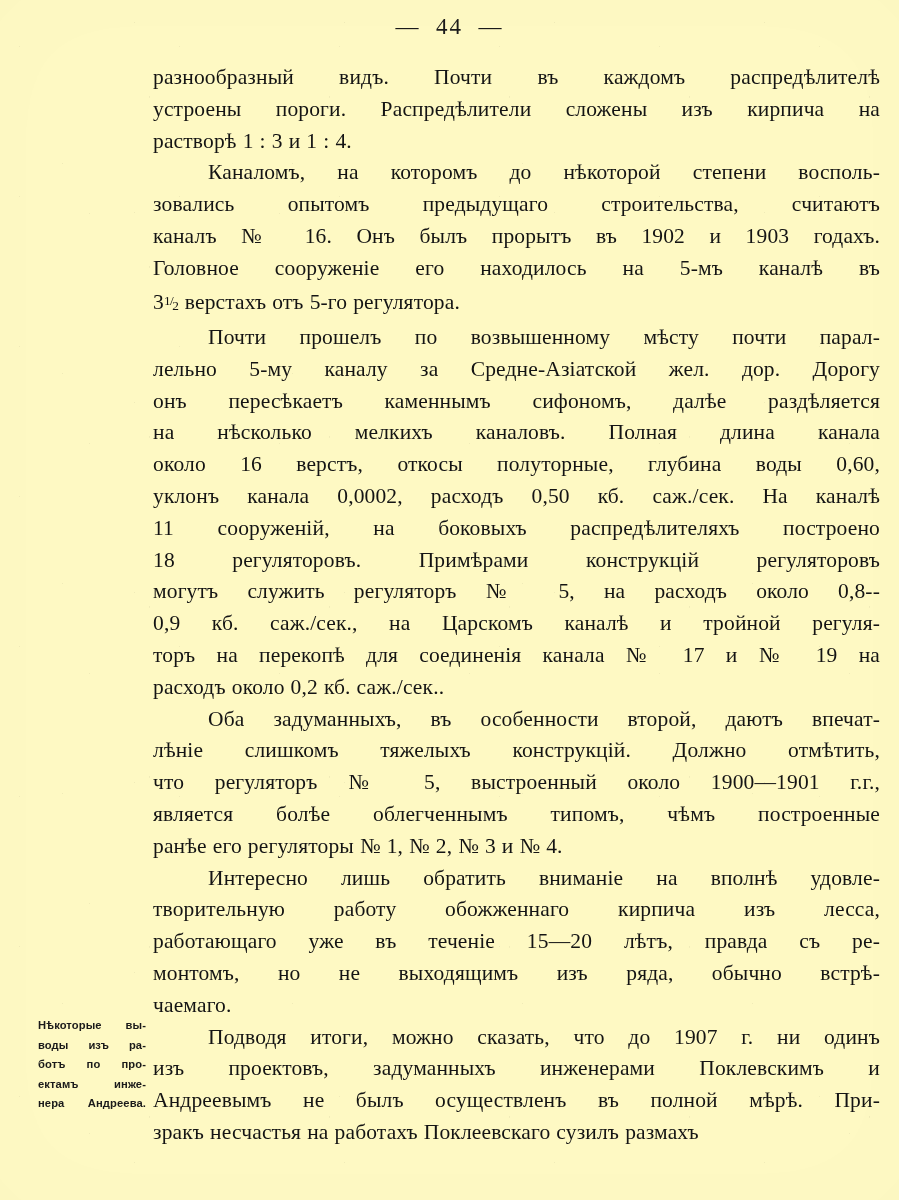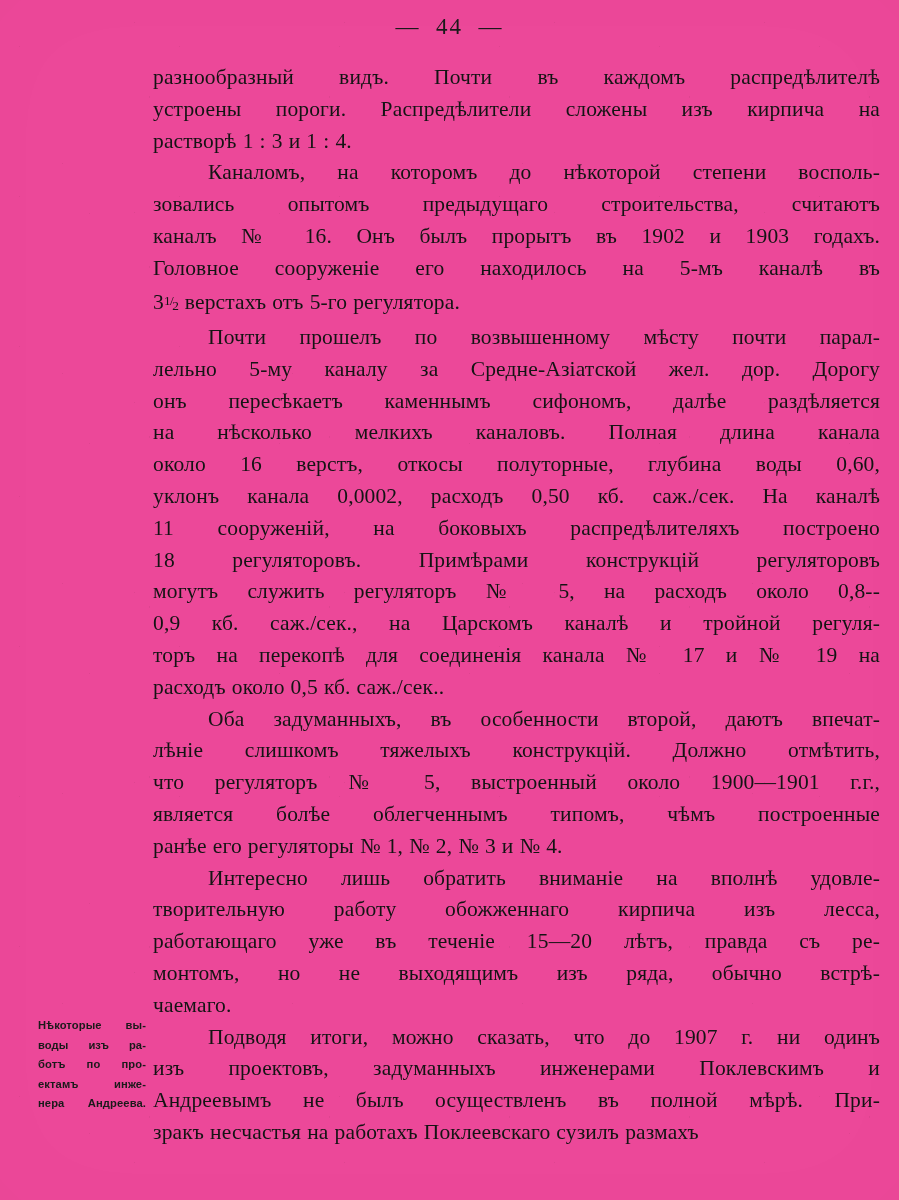--- a/index.html
+++ b/index.html
@@ -7,21 +7,21 @@
     margin: 0;
     padding: 0;
     background: #ffffff;
   }
 
   .page {
     position: relative;
     width: 899px;
     height: 1200px;
     margin: 0 auto;
-    background: #ec4899;
+    background: #fef9c3;
     overflow: hidden;
     font-family: "Liberation Serif", "DejaVu Serif", serif;
     color: #111111;
     
     box-shadow: inset 0 0 120px rgba(0,0,0,0.012);
   }
 
   
   .folio {
     position: absolute;
@@ -159,21 +159,21 @@
       <span class="ln">лельно 5-му каналу за Средне-Азіатской жел. дор. Дорогу</span>
       <span class="ln">онъ пересѣкаетъ каменнымъ сифономъ, далѣе раздѣляется</span>
       <span class="ln">на нѣсколько мелкихъ каналовъ. Полная длина канала</span>
       <span class="ln">около 16 верстъ, откосы полуторные, глубина воды 0,60,</span>
       <span class="ln">уклонъ канала 0,0002, расходъ 0,50 кб. саж./сек. На каналѣ</span>
       <span class="ln">11 сооруженій, на боковыхъ распредѣлителяхъ построено</span>
       <span class="ln">18 регуляторовъ. Примѣрами конструкцій регуляторовъ</span>
       <span class="ln">могутъ служить регуляторъ № 5, на расходъ около 0,8--</span>
       <span class="ln">0,9 кб. саж./сек., на Царскомъ каналѣ и тройной регуля-</span>
       <span class="ln">торъ на перекопѣ для соединенія канала № 17 и № 19 на</span>
-      <span class="ln last">расходъ около 0,5 кб. саж./сек..</span>
+      <span class="ln last">расходъ около 0,2 кб. саж./сек..</span>
     </p>
 
     <p class="para fixed">
       <span class="ln indent">Оба задуманныхъ, въ особенности второй, даютъ впечат-</span>
       <span class="ln">лѣніе слишкомъ тяжелыхъ конструкцій. Должно отмѣтить,</span>
       <span class="ln">что регуляторъ № 5, выстроенный около 1900—1901 г.г.,</span>
       <span class="ln">является болѣе облегченнымъ типомъ, чѣмъ построенные</span>
       <span class="ln last">ранѣе его регуляторы № 1, № 2, № 3 и № 4.</span>
     </p>
 

